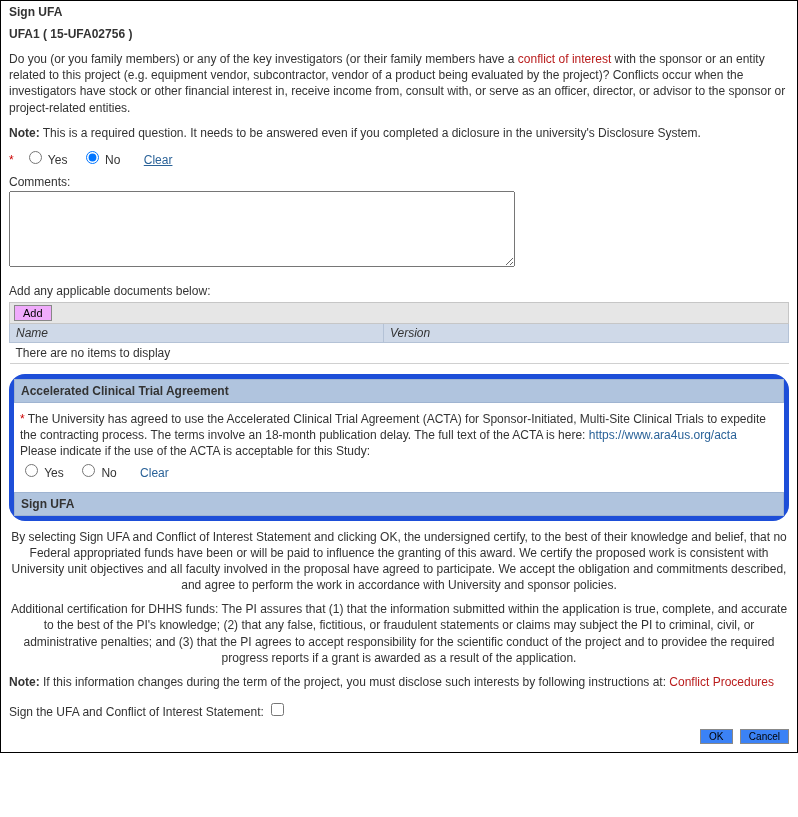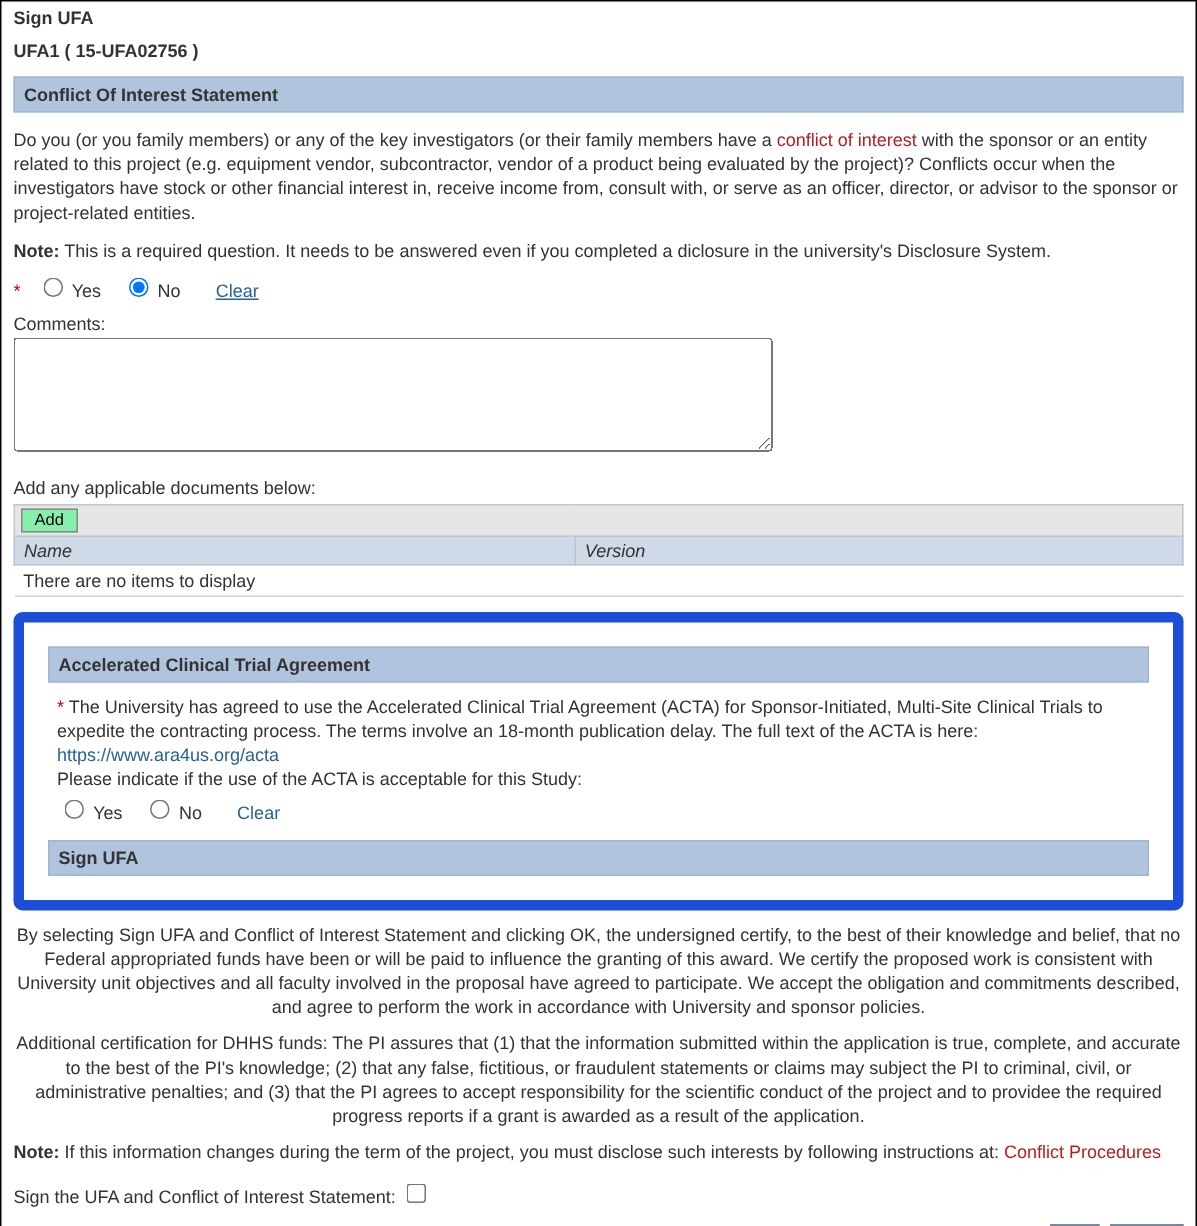--- a/index.html
+++ b/index.html
@@ -76,39 +76,39 @@
     border-collapse: collapse;
   }
   .add-row td {
     background: #e6e6e6;
     border: 1px solid #c6c6c6;
     padding: 2px 4px;
   }
   .add-button {
     font-size: 11px;
     padding: 1px 8px;
-    background: #86efac;
+    background: #f0abfc;
     border: 1px solid #888;
     cursor: pointer;
   }
   .hdr-row td {
     background: #cfd9e8;
     border: 1px solid #b4c2d6;
     padding: 2px 6px;
     font-size: 12px;
     font-style: italic;
   }
   .empty-row td {
     padding: 3px 6px;
     border-bottom: 1px solid #d0d0d0;
   }
   .highlight-box {
-    border: 7px solid #1d4ed8;
-    border-radius: 6px;
-    padding: 16px;
+    border: 5px solid #1d4ed8;
+    border-radius: 16px;
+    padding: 0;
     margin-top: 10px;
   }
   .highlight-inner {
     padding: 0 0 0 0;
   }
   .acta-body {
     padding: 8px 6px 4px 6px;
     line-height: 1.35;
   }
   .acta-body a {
@@ -138,21 +138,20 @@
 </style>
 </head>
 <body>
 
 <div class="page">
 
   <div class="page-title">Sign UFA</div>
 
   <div class="ufa-id">UFA1 ( 15-UFA02756 )</div>
 
-  <div class="section-header">Conflict Of Interest Statement</div>
 
   <div class="body-text">
     <span>Do you (or you family members) or any of the key investigators (or their family members have a </span><a href="#">conflict of interest</a><span> with the sponsor or an entity related to this project (e.g. equipment vendor, subcontractor, vendor of a product being evaluated by the project)? Conflicts occur when the investigators have stock or other financial interest in, receive income from, consult with, or serve as an officer, director, or advisor to the sponsor or project-related entities.</span>
   </div>
 
   <div class="note-line">
     <b>Note:</b><span> This is a required question. It needs to be answered even if you completed a diclosure in the university's Disclosure System.</span>
   </div>
 
   <div class="radio-row">

